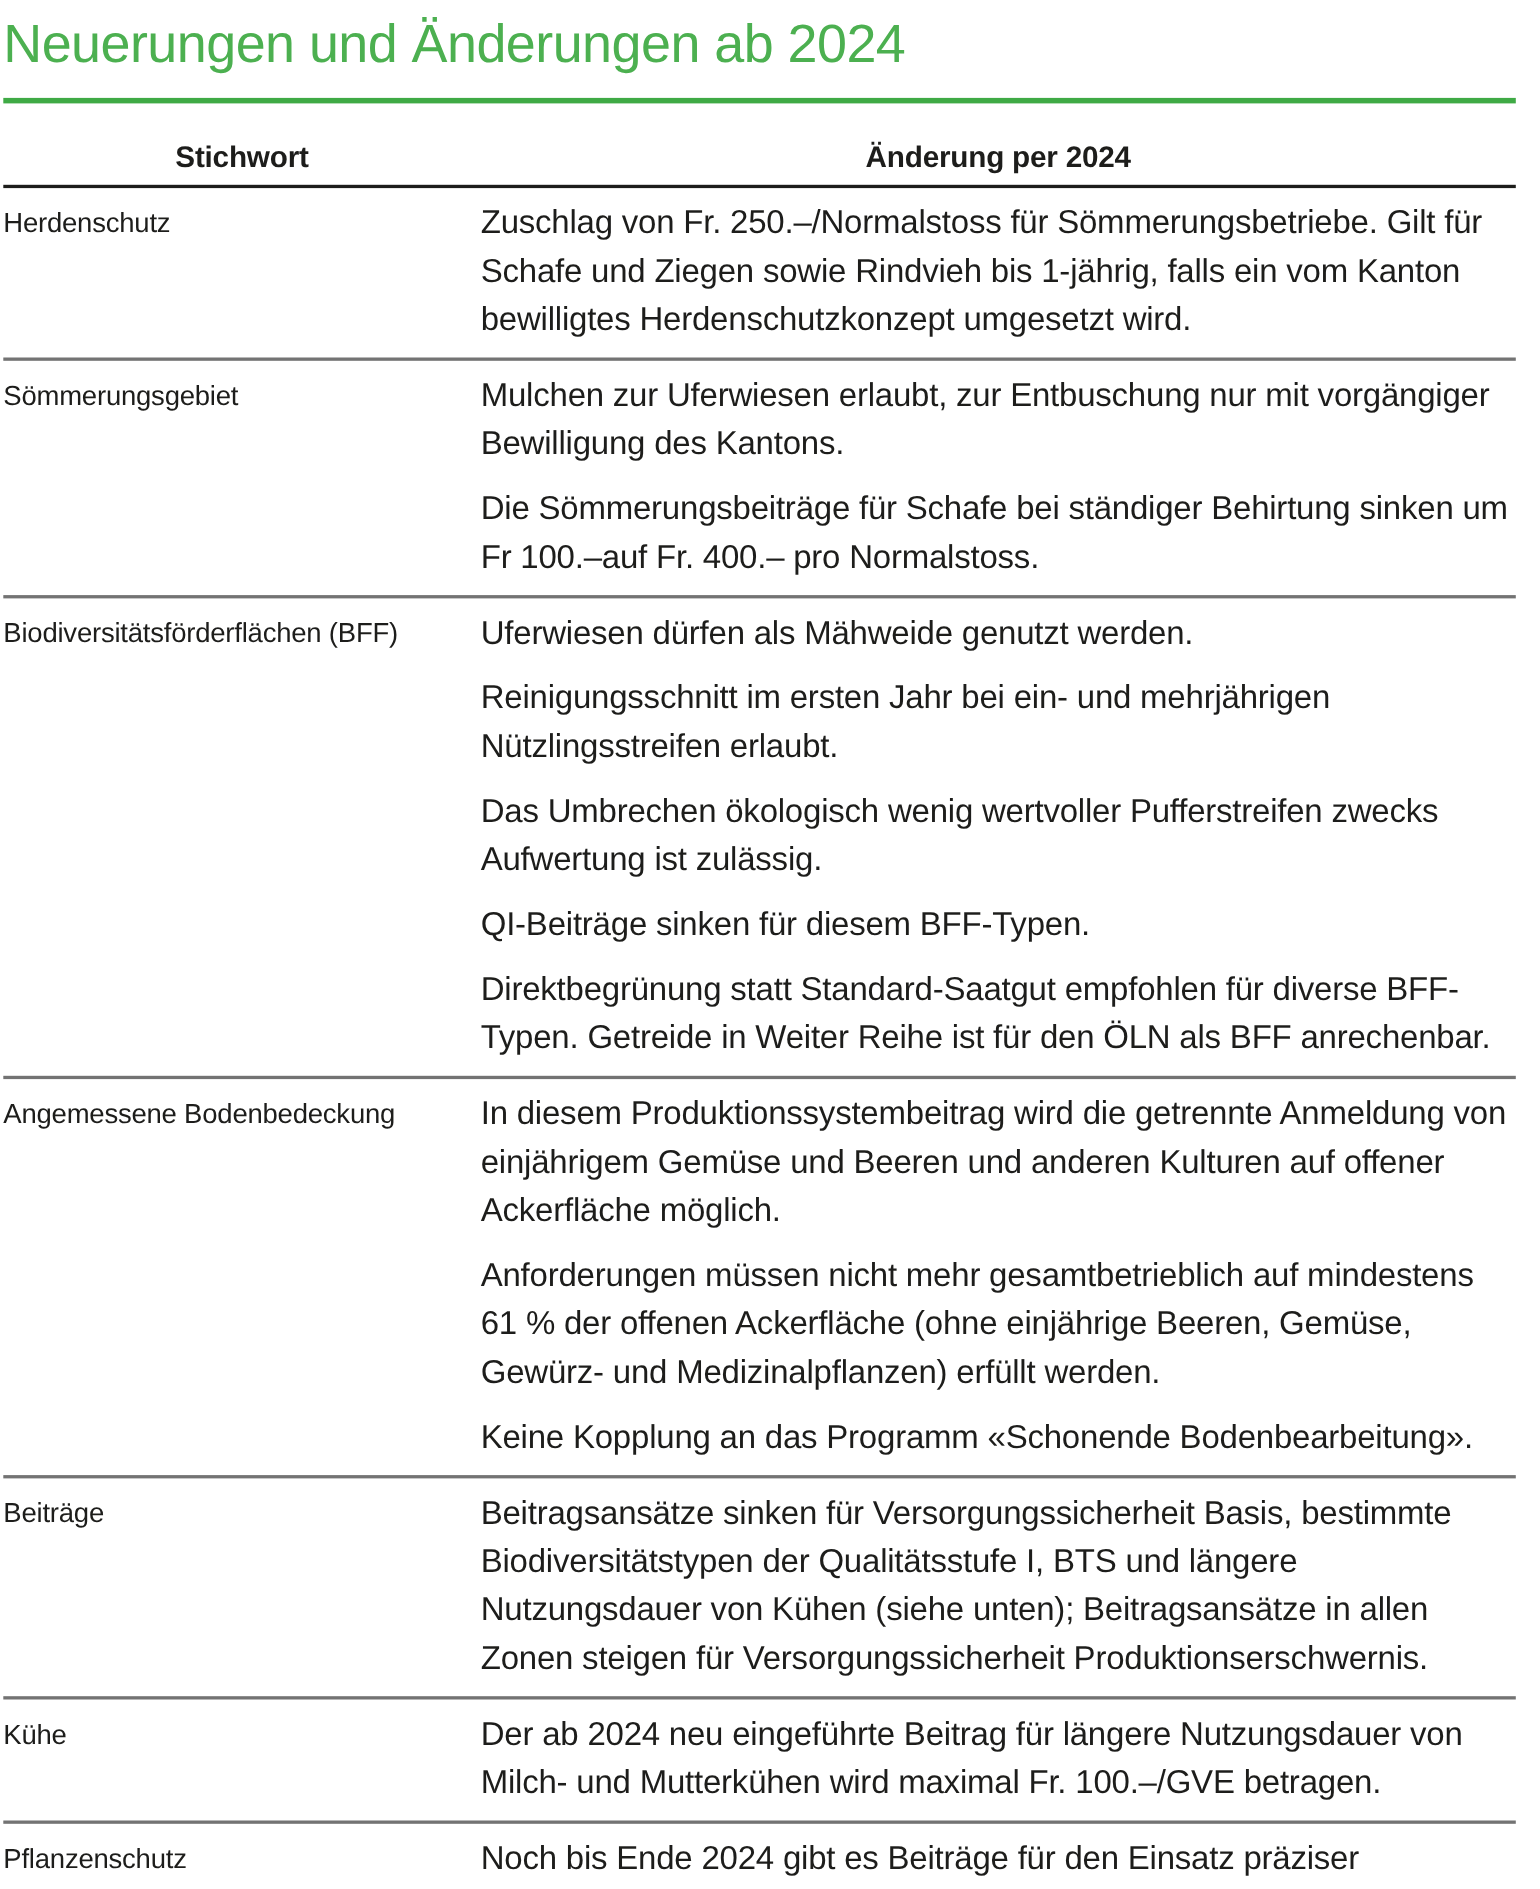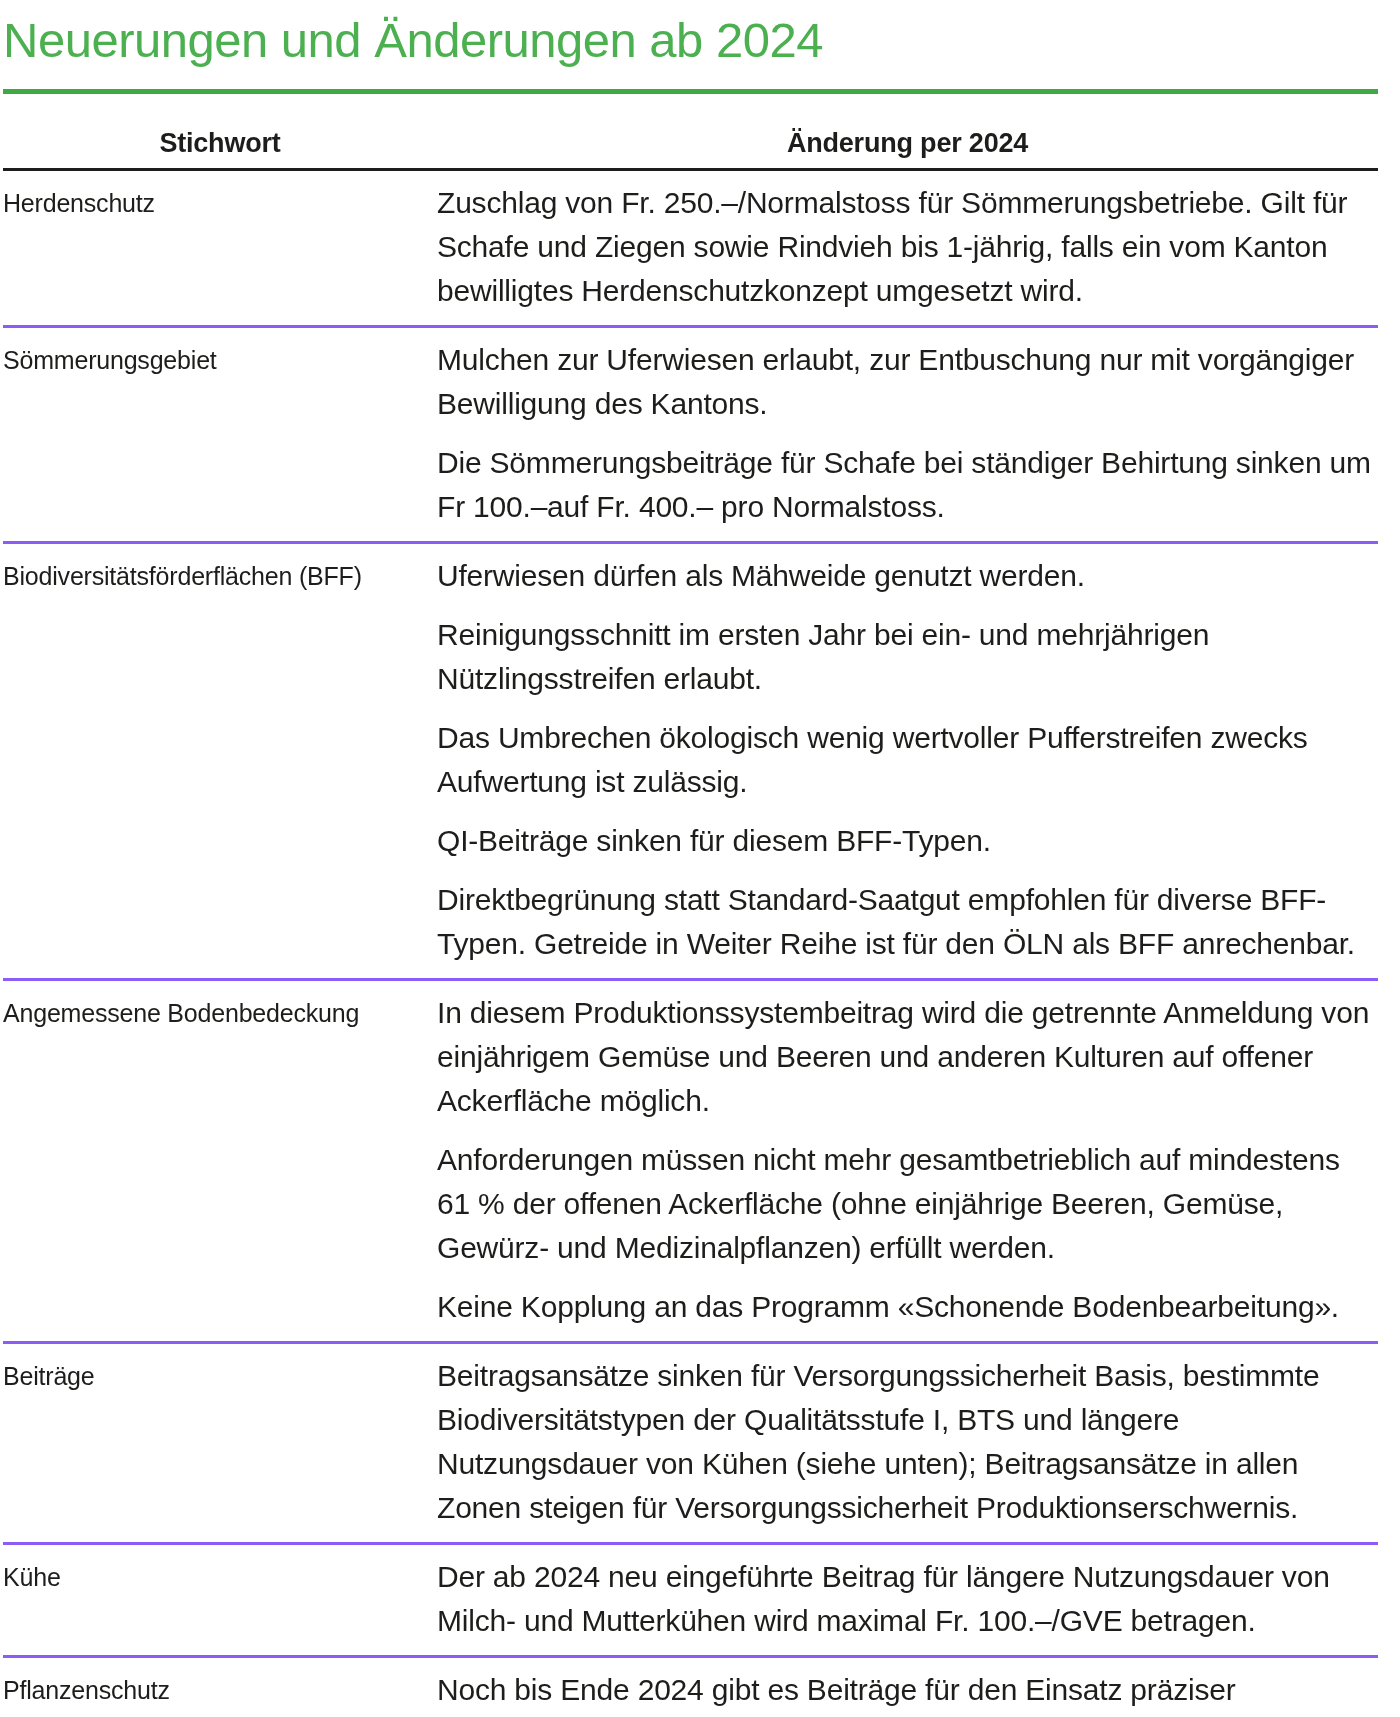--- a/index.html
+++ b/index.html
@@ -40,21 +40,21 @@
     font-size: 27px;
     letter-spacing: -0.2px;
     padding-bottom: 9px;
     border-bottom: 3px solid #1d1d1b;
     text-align: center;
   }
   .tbl-row {
     display: grid;
     grid-template-columns: 434px 1fr;
     padding: 10px 0 12px 0;
-    border-bottom: 3px solid #8b5cf6;
+    border-bottom: 3px solid #737373;
   }
   .cell-keyword {
     font-size: 25px;
     letter-spacing: -0.2px;
     line-height: 44px;
     padding-right: 14px;
   }
   .cell-change { min-width: 0; }
   .cell-change .para {
     margin: 0 0 15px 0;

